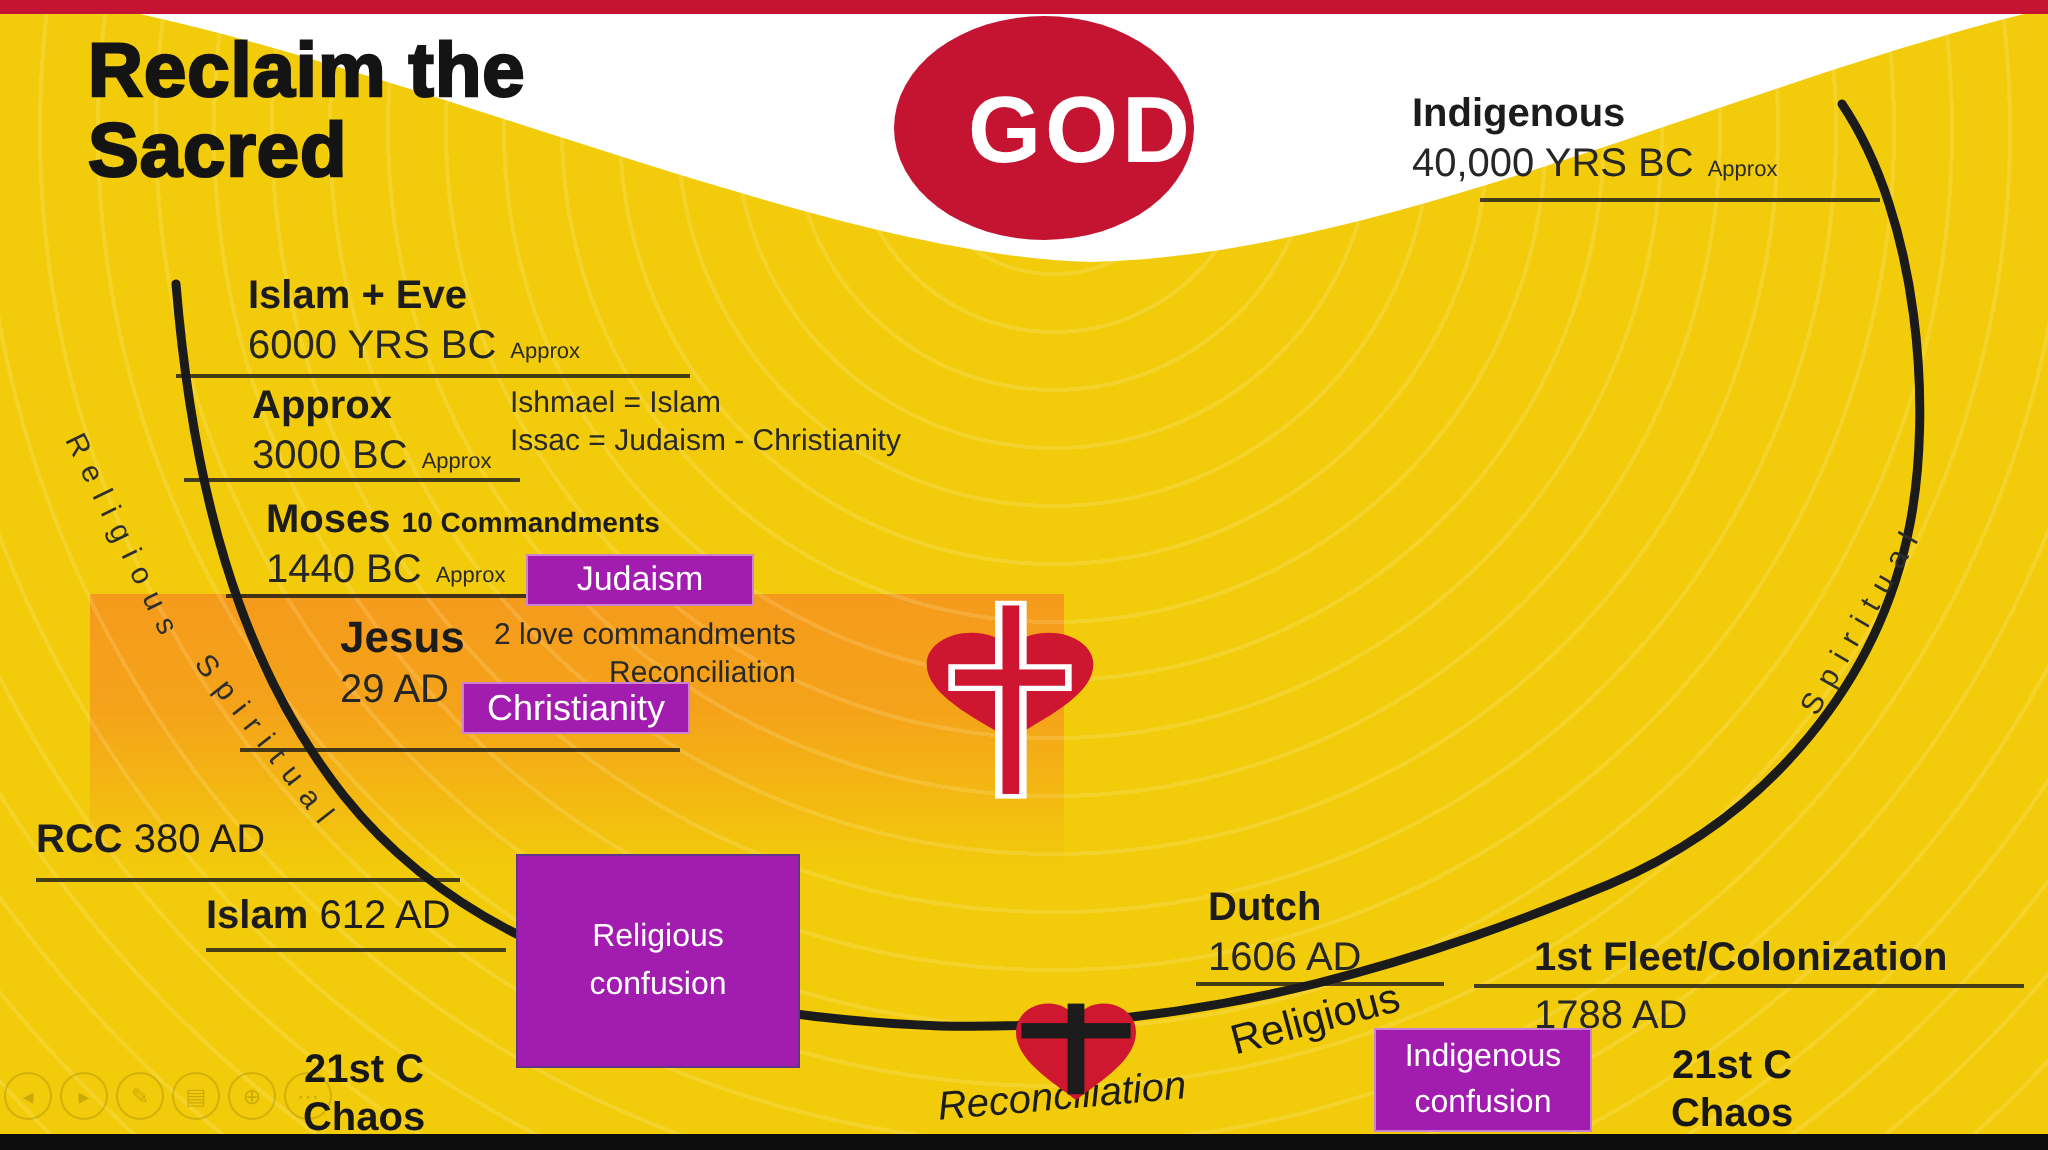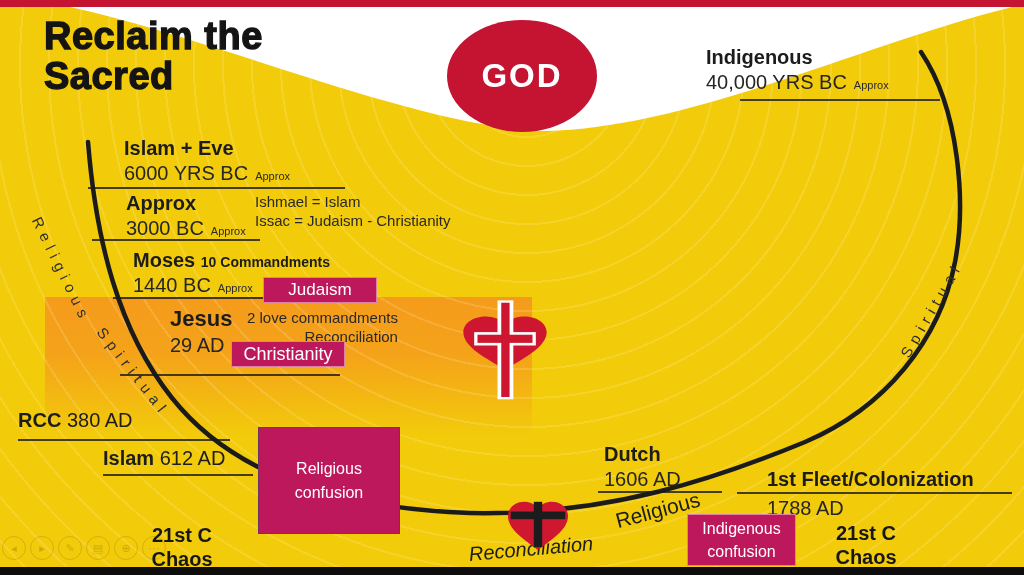--- a/index.html
+++ b/index.html
@@ -20,37 +20,37 @@
     pointer-events:none;
   }
   .top-red{left:0;top:0;width:1024px;height:7px;background:#C41432;}
   .bottom-black{left:0;top:567px;width:1024px;height:8px;background:#0d0d0d;}
   .orange-box{
     left:45px;top:297px;width:487px;height:138px;
     background:linear-gradient(180deg,#F59B1C 0%,rgba(245,156,28,0.85) 42%,rgba(245,156,28,0) 100%);
   }
   .god{
     left:447px;top:8px;width:150px;height:112px;background:#C41432;border-radius:50%;
-    display:flex;align-items:center;justify-content:center;
-    color:#fff;font-size:33px;font-weight:800;letter-spacing:2px;margin-top:12px;
+    display:flex;align-items:center;justify-content:flex-end;
+    color:#fff;font-size:47px;font-weight:800;letter-spacing:2px;
   }
   .title{
     left:44px;top:16px;font-size:38px;font-weight:800;line-height:1.06;
     color:#141414;letter-spacing:0.5px;-webkit-text-stroke:1.3px #141414;
   }
   .ev-name{font-weight:bold;font-size:20px;color:#1c1c1c;}
   .ev-name .sub{font-size:14px;}
   .ev-date{font-size:20px;color:#262626;margin-top:2px;font-weight:normal;}
   .approx{font-size:11px;margin-left:7px;color:#2b2b2b;}
   .inline-ev{font-size:20px;}
   .inline-ev b{font-weight:bold;}
   .note{font-size:15px;color:#292929;line-height:1.25;}
   .tick{position:absolute;height:2px;background:rgba(25,25,25,0.8);}
   .bluebox{
-    position:absolute;background:#be185d;border:1px solid rgba(255,255,255,0.45);
+    position:absolute;background:#a21caf;border:1px solid rgba(255,255,255,0.45);
     color:#fff;display:flex;align-items:center;justify-content:center;
     font-size:17px;text-align:center;
   }
   .multiline{white-space:pre-line;}
   .rot{position:absolute;transform-origin:0 0;font-size:15px;letter-spacing:6px;color:#2e2e2e;}
   .chaos{position:absolute;font-weight:bold;font-size:20px;line-height:1.18;white-space:pre-line;text-align:center;color:#171717;}
   .script{position:absolute;font-style:italic;font-size:20px;color:#1c1c1c;transform-origin:0 0;}
   .controls{left:2px;top:536px;display:flex;gap:4px;opacity:0.35;}
   .ctl{
     width:22px;height:22px;border-radius:50%;border:1px solid rgba(70,55,0,0.5);

